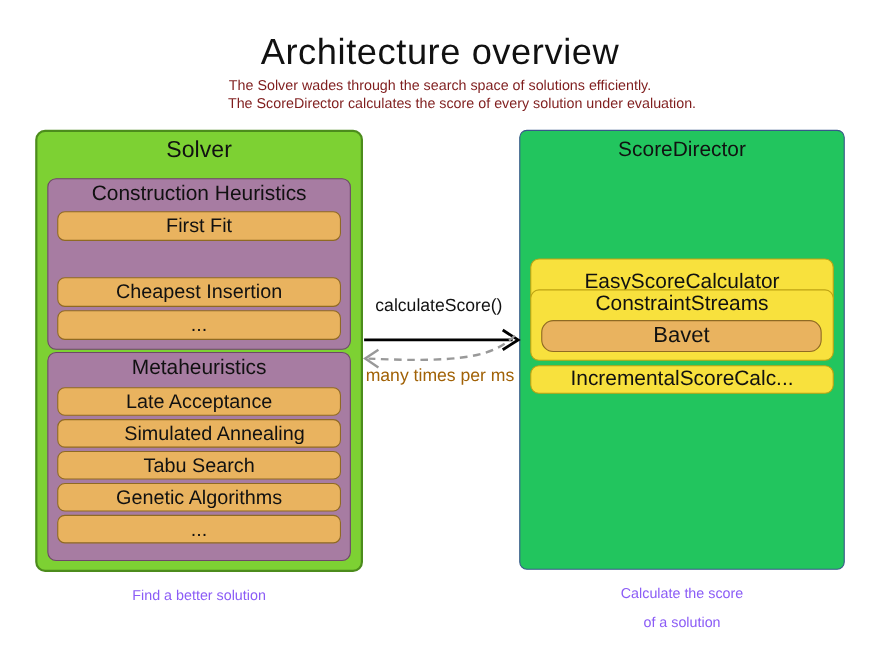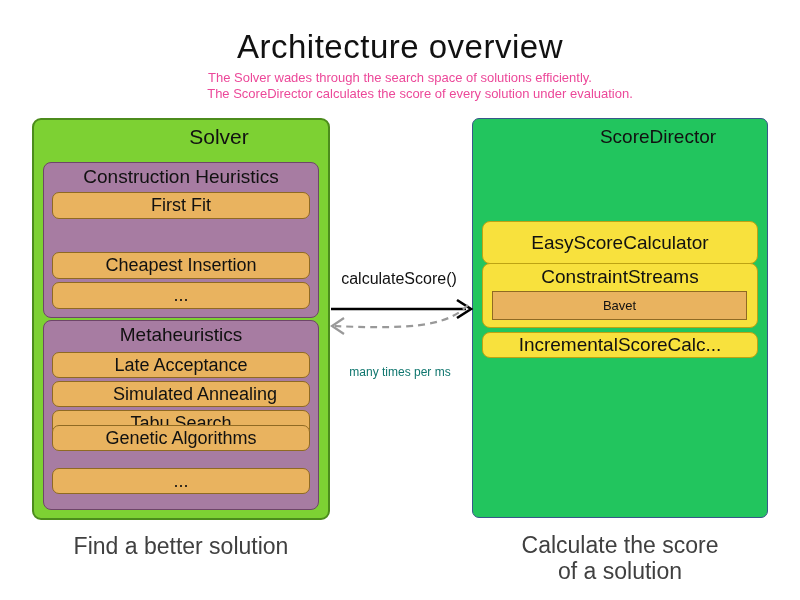--- a/index.html
+++ b/index.html
@@ -4,55 +4,55 @@
 <style>
   html,body{margin:0;padding:0;background:#fff;}
   .stage{
     position:relative;width:800px;height:600px;background:#ffffff;overflow:hidden;
     font-family:"Liberation Sans",sans-serif;color:#111;
   }
   .abs{position:absolute;box-sizing:border-box;}
   .center{text-align:center;}
 
   .page-title{left:0;top:28px;width:800px;font-size:33px;font-weight:400;letter-spacing:0.5px;}
-  .subtitle{left:0;width:800px;font-size:13px;color:#ec4899;}
+  .subtitle{left:0;width:800px;font-size:13px;color:#7f1d1d;}
   .subtitle.l1{top:70px;}
   .subtitle.l2{top:86px;padding-left:40px;}
 
   
   .solver-box{left:32px;top:118px;width:298px;height:402px;background:#7dd133;border:2px solid #4c8c1c;border-radius:9px;}
-  .box-title{width:100%;text-align:center;font-size:21px;padding-top:5px;margin-left:38px;}
+  .box-title{width:100%;text-align:center;font-size:21px;padding-top:5px;}
 
   .group{position:absolute;left:9px;width:276px;background:#a77ca2;border:1.5px solid #6e4669;border-radius:8px;box-sizing:border-box;}
   .group.ch{top:42px;height:156px;}
   .group.mh{top:200px;height:190px;}
   .group-title{width:100%;text-align:center;font-size:19px;padding-top:3px;}
 
   .algo{position:absolute;left:8px;width:258px;height:27px;background:#e9b35f;border:1.5px solid #8f6a23;border-radius:7px;
         display:flex;align-items:center;justify-content:center;font-size:18px;box-sizing:border-box;}
   .ch .algo{height:27px;}
   .mh .algo{height:26px;}
 
   
   .sd-box{left:472px;top:118px;width:296px;height:400px;background:#22c55e;border:1.5px solid #38588a;border-radius:7px;}
   .calc{position:absolute;left:9px;width:276px;background:#f8e13d;border:1.5px solid #bda313;border-radius:8px;box-sizing:border-box;
         display:flex;align-items:center;justify-content:center;font-size:19px;}
-  .calc.easy{top:102px;height:43px;}
+  .calc.easy{top:116px;height:43px;}
   .calc.incremental{top:213px;height:26px;}
   .calc-group{position:absolute;left:9px;top:144px;width:276px;height:65px;background:#f8e13d;border:1.5px solid #bda313;border-radius:8px;box-sizing:border-box;}
   .calc-group-title{width:100%;text-align:center;font-size:19px;padding-top:2px;}
-  .bavet{position:absolute;left:9px;top:27px;width:255px;height:29px;background:#e9b35f;border:1.5px solid #8f6a23;border-radius:0;
-         display:flex;align-items:center;justify-content:center;font-size:13px;box-sizing:border-box;}
+  .bavet{position:absolute;left:9px;top:27px;width:255px;height:29px;background:#e9b35f;border:1.5px solid #8f6a23;border-radius:11px;
+         display:flex;align-items:center;justify-content:center;font-size:20px;box-sizing:border-box;}
 
   
   .call-label{left:330px;top:270px;width:138px;font-size:16px;}
-  .freq-label{left:330px;top:333px;width:140px;font-size:12px;color:#0f766e;margin-top:32px;}
+  .freq-label{left:330px;top:333px;width:140px;font-size:16px;color:#a16207;}
   .arrow-svg{left:325px;top:292px;width:150px;height:60px;}
 
-  .caption{font-size:23px;color:#404040;}
+  .caption{font-size:13px;color:#8b5cf6;}
   .caption.find{left:32px;top:533px;width:298px;}
   .caption.calc1{left:472px;top:532px;width:296px;}
   .caption.calc2{left:472px;top:558px;width:296px;}
 </style>
 </head>
 <body>
 
 <div class="stage">
 
   <div class="abs page-title center">Architecture overview</div>
@@ -67,21 +67,21 @@
       <div class="algo" style="top:29px;">First Fit</div>
       <div class="algo" style="top:89px;">Cheapest Insertion</div>
       <div class="algo" style="top:119px;">...</div>
     </div>
 
     <div class="group mh">
       <div class="group-title">Metaheuristics</div>
       <div class="algo" style="top:31px;">Late Acceptance</div>
       <div class="algo" style="top:60px;padding-left:28px;">Simulated Annealing</div>
       <div class="algo" style="top:89px;">Tabu Search</div>
-      <div class="algo" style="top:104px;">Genetic Algorithms</div>
+      <div class="algo" style="top:118px;">Genetic Algorithms</div>
       <div class="algo" style="top:147px;">...</div>
     </div>
   </div>
 
   <div class="abs sd-box">
     <div class="box-title" style="font-size:19px;padding-top:7px;">ScoreDirector</div>
 
     <div class="calc easy">EasyScoreCalculator</div>
 
     <div class="calc-group">

